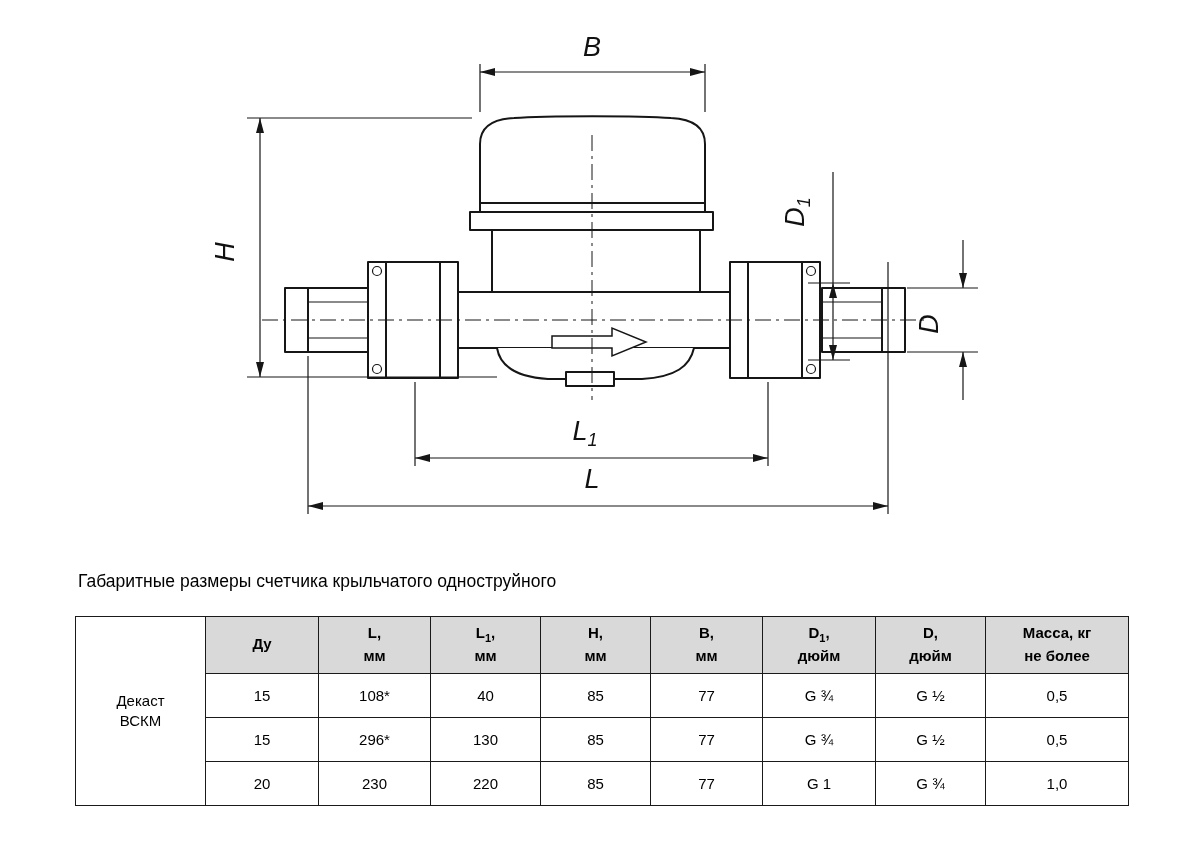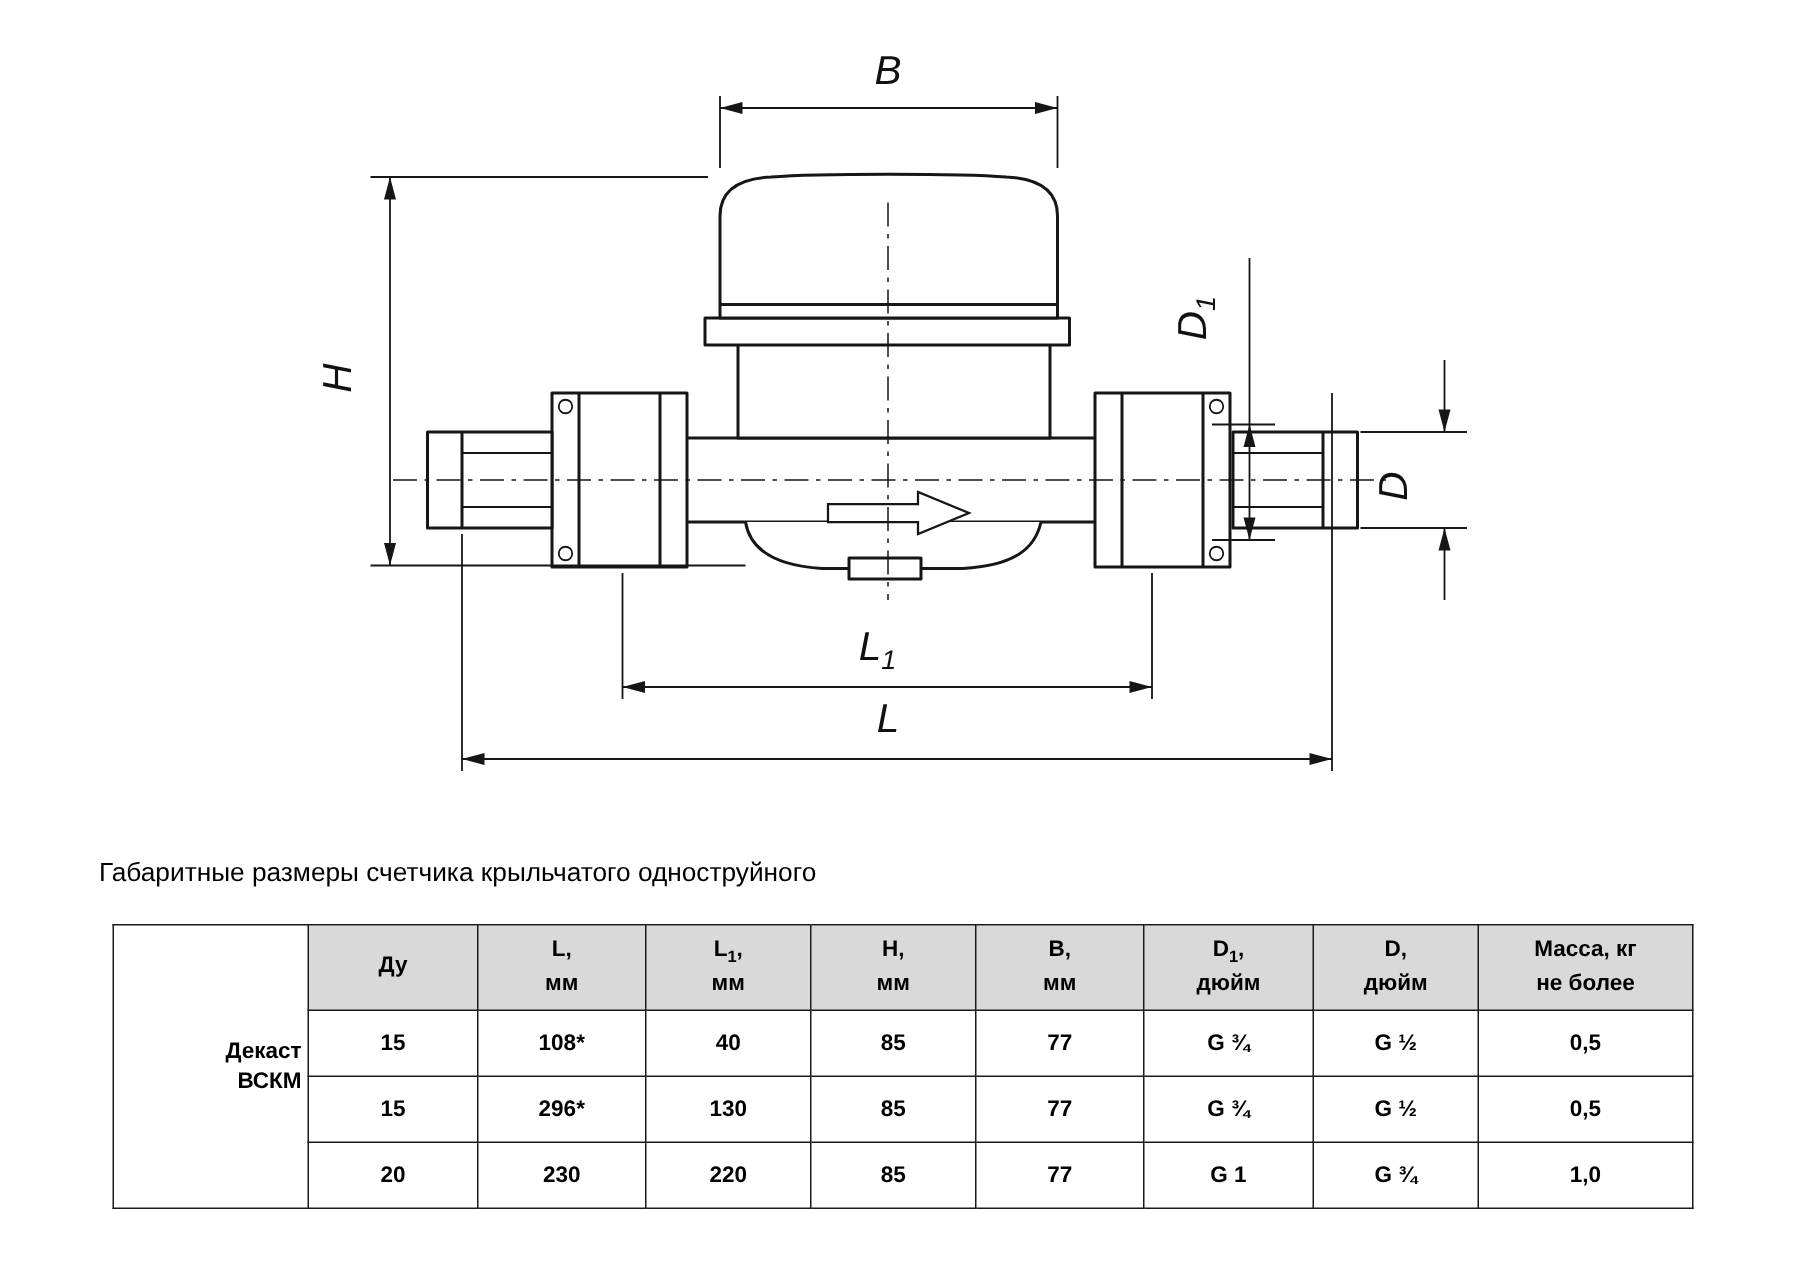--- a/index.html
+++ b/index.html
@@ -17,21 +17,21 @@
   svg .outline { fill: #ffffff; stroke: #161616; stroke-width: 2; stroke-linejoin: round; }
   svg .mid     { fill: none; stroke: #161616; stroke-width: 2; }
   svg .thin    { fill: none; stroke: #161616; stroke-width: 1.2; }
   svg .center  { fill: none; stroke: #161616; stroke-width: 1; stroke-dasharray: 16 5 3 5; }
   svg .arrowhead { fill: #161616; stroke: none; }
   svg .dim-label { font: italic 27px "Liberation Sans", sans-serif; fill: #111; }
   svg .dim-sub   { font: italic 18px "Liberation Sans", sans-serif; fill: #111; }
 
   .caption {
     position: absolute;
-    left: 66px;
+    left: 78px;
     top: 571px;
     font-size: 17.5px;
     color: #000;
   }
 
   table.dim-table {
     position: absolute;
     left: 75px;
     top: 616px;
     border-collapse: collapse;
@@ -43,26 +43,25 @@
     vertical-align: middle;
     font-size: 15px;
     padding: 0 4px;
   }
   table.dim-table th {
     background: #d9d9d9;
     font-weight: bold;
     height: 56px;
     line-height: 1.35;
   }
-  table.dim-table td.data-cell { height: 43px; font-weight: bold; }
+  table.dim-table td.data-cell { height: 43px; font-weight: normal; }
   table.dim-table td.corner-cell {
     background: #ffffff;
-    font-weight: bold;
+    font-weight: normal;
     line-height: 1.35;
-    text-align: right;
   }
   table.dim-table sub { font-size: 11px; }
 </style>
 </head>
 <body>
 
 <div class="page">
 
   <div class="drawing-wrap">
     <svg width="1200" height="560" viewBox="0 0 1200 560">

